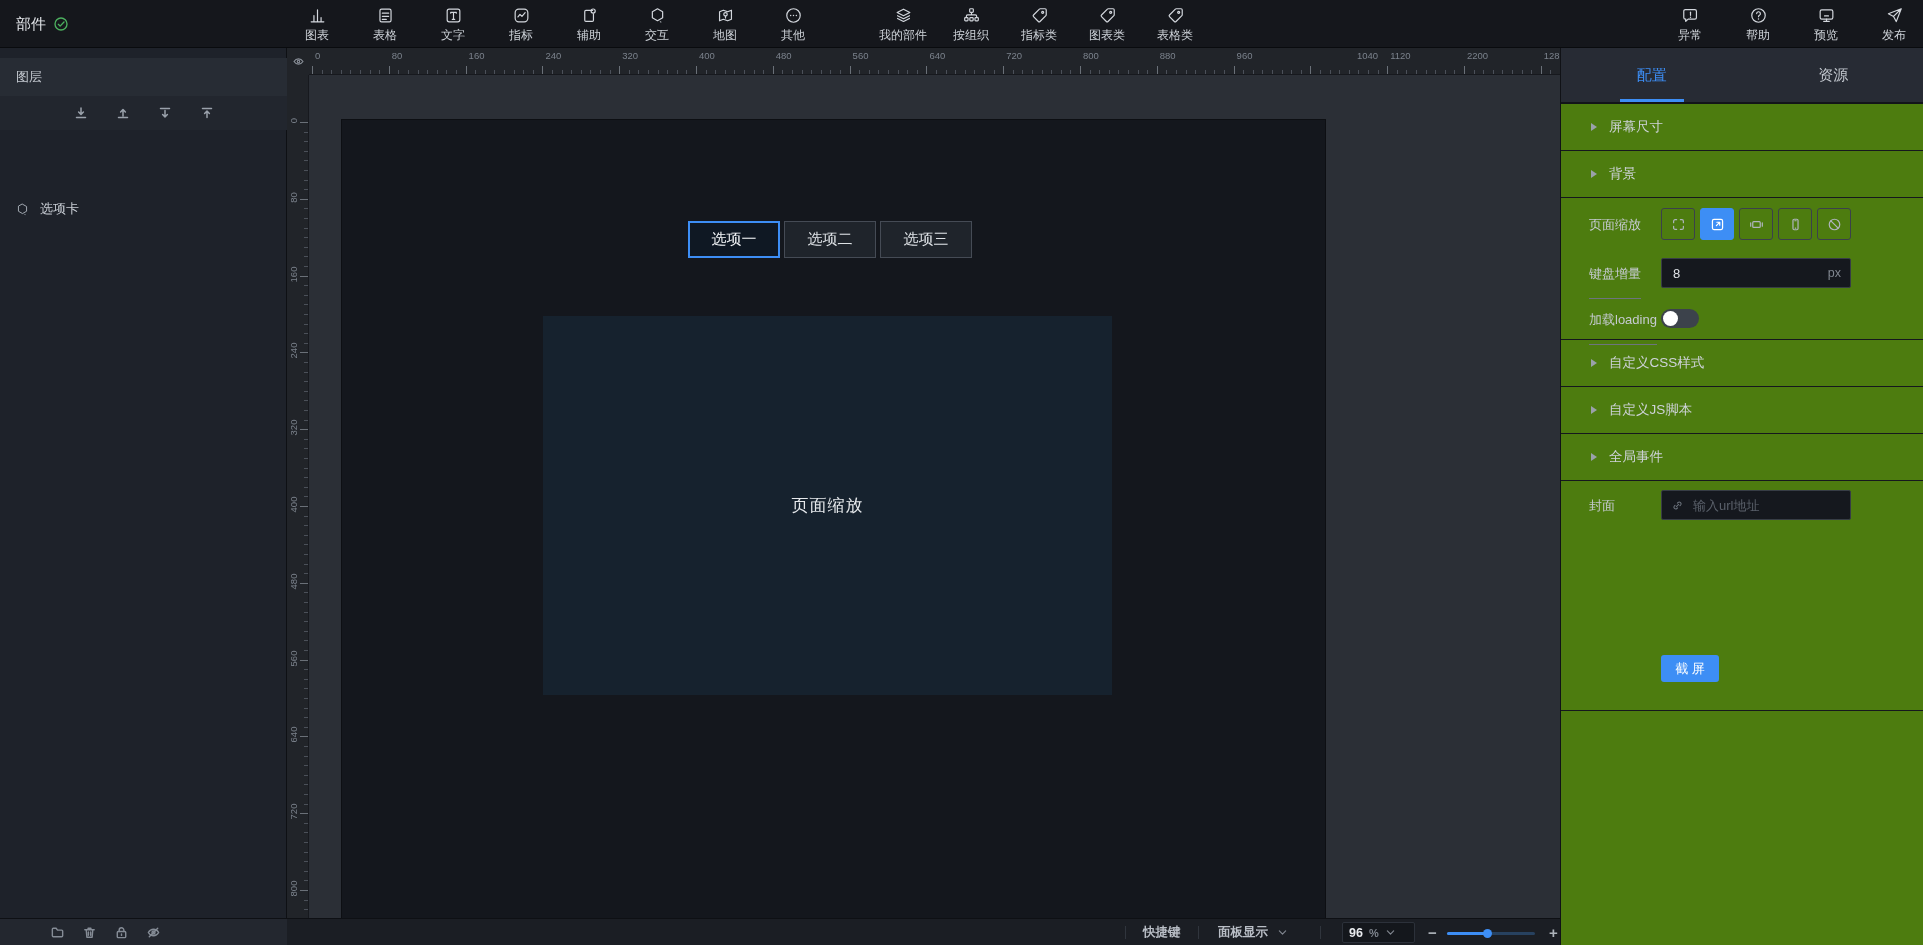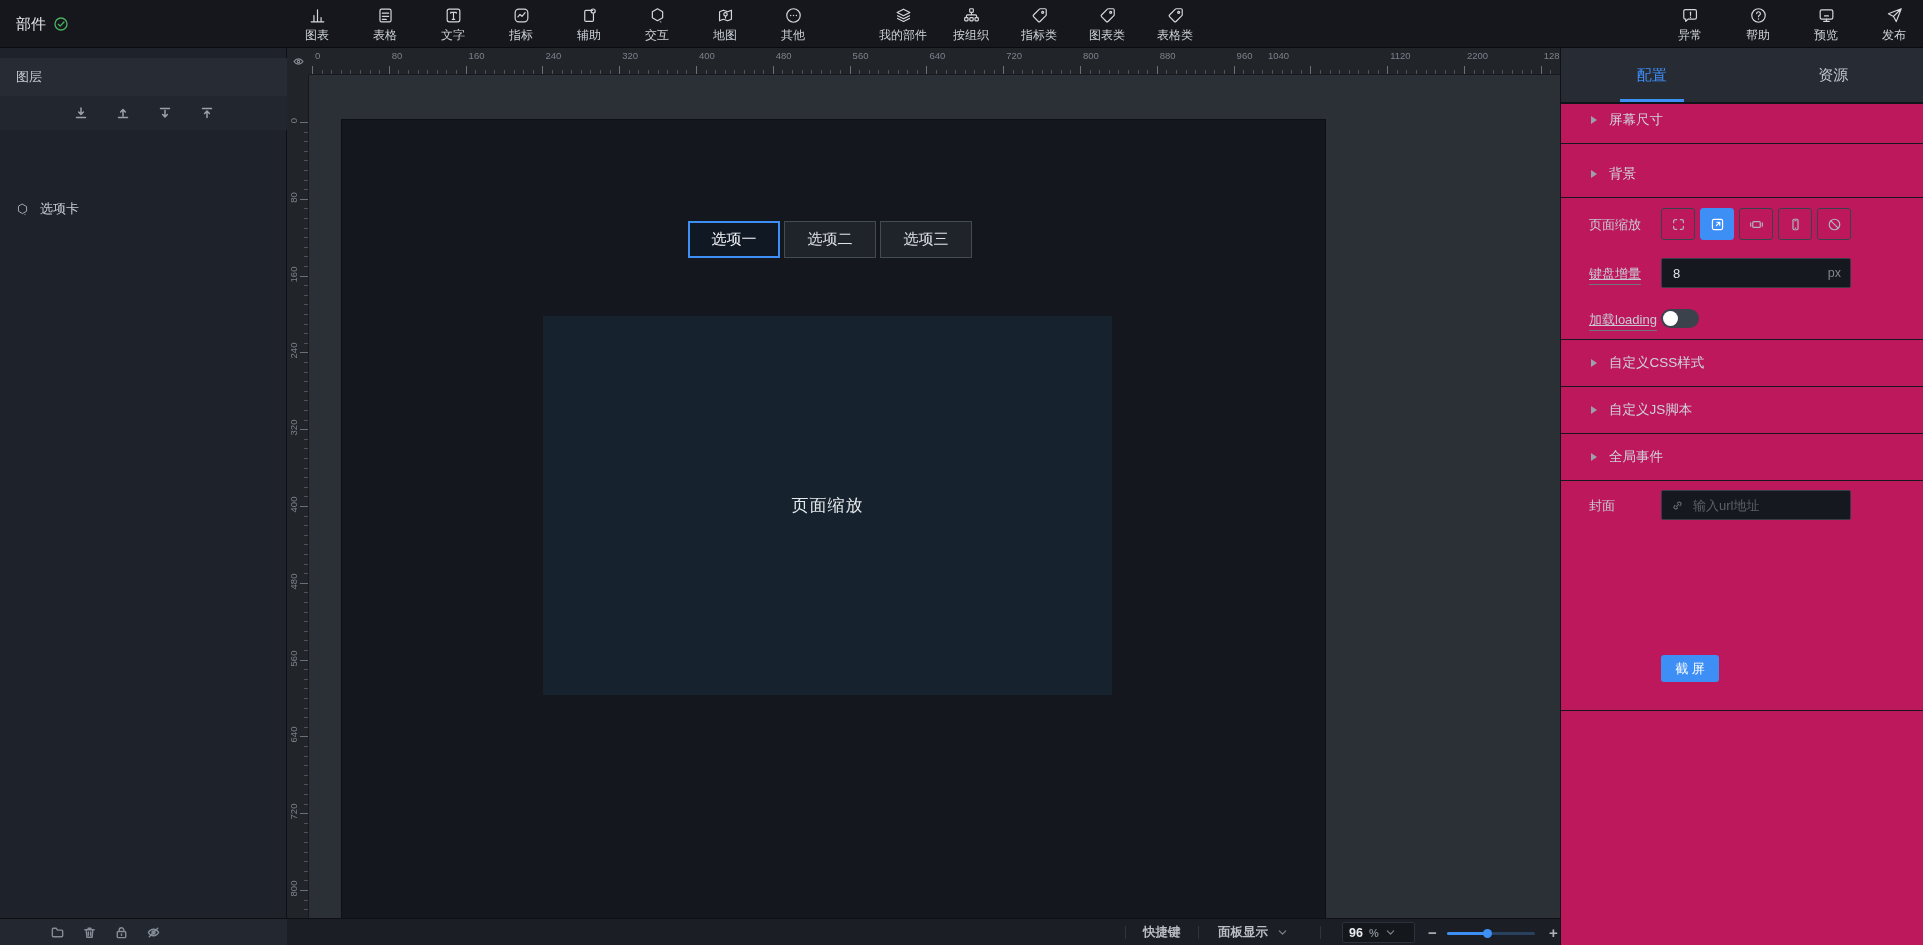--- a/index.html
+++ b/index.html
@@ -54,29 +54,29 @@
   #zoombox{position:absolute;left:1055px;top:3px;width:73px;height:21px;background:#14171c;border:1px solid #2c313a;border-radius:2px;display:flex;align-items:center;padding:0 6px;gap:6px;cursor:pointer;}
   #zoombox .zv{font-size:12.5px;color:#e8eaee;}
   #zoombox .zu{font-size:11px;color:#80868f;}
   .chev{color:#80868f;}
   .slider-sign{position:absolute;top:0;height:27px;display:flex;align-items:center;font-size:15px;color:#aeb4bb;cursor:pointer;}
   #sl-track{position:absolute;left:1160px;top:12.5px;width:88px;height:3px;border-radius:2px;background:#27415f;cursor:pointer;}
   #sl-fill{position:absolute;left:0;top:0;height:3px;width:40px;border-radius:2px;background:#3d8ef5;}
   #sl-knob{position:absolute;left:36px;top:-3px;width:9px;height:9px;border-radius:50%;background:#3d8ef5;cursor:pointer;}
 
   
-  #panel{left:1560px;top:48px;width:363px;height:897px;background:#be185d;border-left:1px solid #101216;}
+  #panel{left:1560px;top:48px;width:363px;height:897px;background:#4d7c0f;border-left:1px solid #101216;}
   #panel-tabs{left:0;top:0;width:363px;height:56px;background:#272b34;border-bottom:2px solid #121419;display:flex;}
   .ptab{flex:1;display:flex;align-items:center;justify-content:center;font-size:15px;color:#c3c8cf;cursor:pointer;position:relative;}
   .ptab.active{color:#3d8ef5;}
   .ptab.active::after{content:"";position:absolute;bottom:0;left:50%;transform:translateX(-50%);width:64px;height:3px;background:#3d8ef5;}
   .psection{left:0;width:363px;height:47px;border-bottom:1px solid #15181d;display:flex;align-items:center;gap:12px;padding-left:30px;font-size:13.5px;color:#ced3d9;cursor:pointer;}
   .tri{width:0;height:0;border-top:4.5px solid transparent;border-bottom:4.5px solid transparent;border-left:6px solid #9aa1aa;}
   .field-label{position:absolute;left:28px;font-size:13px;color:#c6cbd2;}
-  .field-label.help{border-bottom:1px solid #6d747e;padding-bottom:1px;cursor:help;text-decoration:underline;}
+  .field-label.help{border-bottom:1px solid #6d747e;padding-bottom:15px;cursor:help;}
   .zoombtns{position:absolute;left:100px;display:flex;gap:5px;}
   .zbtn{width:34px;height:32px;border:1px solid #3b414b;border-radius:3px;display:flex;align-items:center;justify-content:center;color:#aeb4bc;cursor:pointer;background:transparent;}
   .zbtn.active{background:#3d8ef5;border-color:#3d8ef5;color:#ffffff;}
   .pinput{position:absolute;left:100px;width:190px;height:30px;background:#15181e;border:1px solid #373d46;border-radius:2px;display:flex;align-items:center;padding:0 9px;gap:7px;}
   .pinput input{flex:1;min-width:0;background:transparent;border:none;outline:none;color:#dfe2e7;font-size:13px;font-family:inherit;}
   .pinput input::placeholder{color:#5a606a;}
   .pinput .unit{font-size:12.5px;color:#80868f;}
   .toggle{position:absolute;left:100px;width:38px;height:19px;border-radius:10px;background:#3c424b;cursor:pointer;}
   .toggle .knob{position:absolute;left:2px;top:2px;width:15px;height:15px;border-radius:50%;background:#ffffff;}
   #cover-preview{position:absolute;left:100px;top:484px;width:190px;height:113px;background:#0b0d11;border:1px solid #32373f;display:flex;align-items:center;justify-content:center;gap:6px;}
@@ -478,21 +478,21 @@
         <div class="hlab" style="left:236.4px">240</div>
         <div class="hlab" style="left:313.2px">320</div>
         <div class="hlab" style="left:390.0px">400</div>
         <div class="hlab" style="left:466.8px">480</div>
         <div class="hlab" style="left:543.6px">560</div>
         <div class="hlab" style="left:620.4px">640</div>
         <div class="hlab" style="left:697.2px">720</div>
         <div class="hlab" style="left:774.0px">800</div>
         <div class="hlab" style="left:850.8px">880</div>
         <div class="hlab" style="left:927.6px">960</div>
-        <div class="hlab" style="left:959px">1040</div>
+        <div class="hlab" style="left:1048px">1040</div>
         <div class="hlab" style="left:1081.2px">1120</div>
         <div class="hlab" style="left:1158.0px">2200</div>
         <div class="hlab" style="left:1234.8px">1280</div>
       </div>
     <div id="vruler" class="abs">
         <div class="vtick major" style="top:47.0px;width:8px"></div>
         <div class="vtick" style="top:56.6px;width:4px"></div>
         <div class="vtick" style="top:66.2px;width:4px"></div>
         <div class="vtick" style="top:75.8px;width:4px"></div>
         <div class="vtick" style="top:85.4px;width:4px"></div>
@@ -635,21 +635,21 @@
     </div>
     <div class="slider-sign" style="left:1262px;">+</div>
   </div>
 
   <div id="panel" class="abs">
     <div id="panel-tabs" class="abs">
       <div class="ptab active">配置</div>
       <div class="ptab">资源</div>
     </div>
 
-    <div class="psection abs" style="top:49px;">
+    <div class="psection abs" style="top:56px;">
       <span class="tri"></span>
       <span>屏幕尺寸</span>
     </div>
     <div class="psection abs" style="top:103px;">
       <span class="tri"></span>
       <span>背景</span>
     </div>
 
     <div class="field-label" style="top:168px;">页面缩放</div>
     <div class="zoombtns" style="top:160px;">

